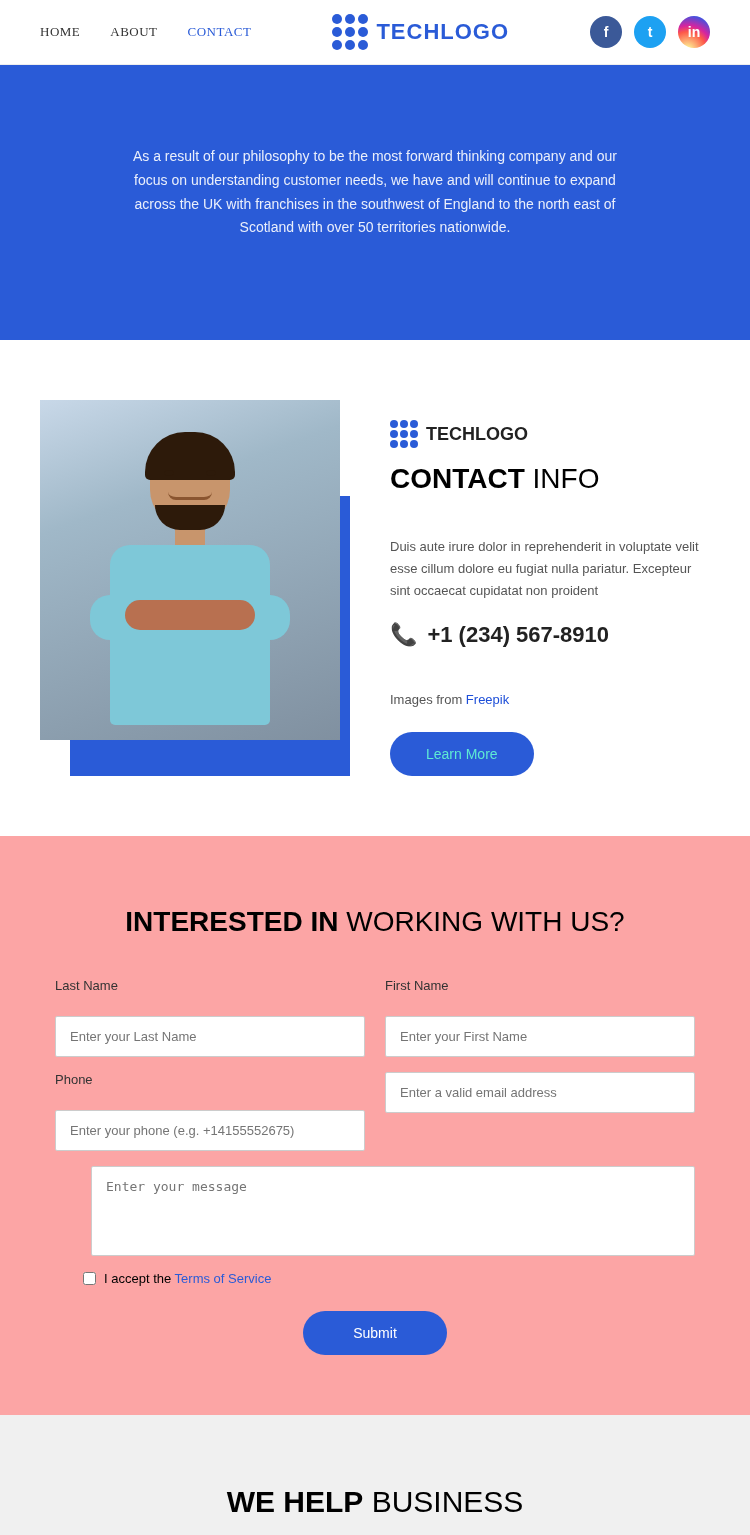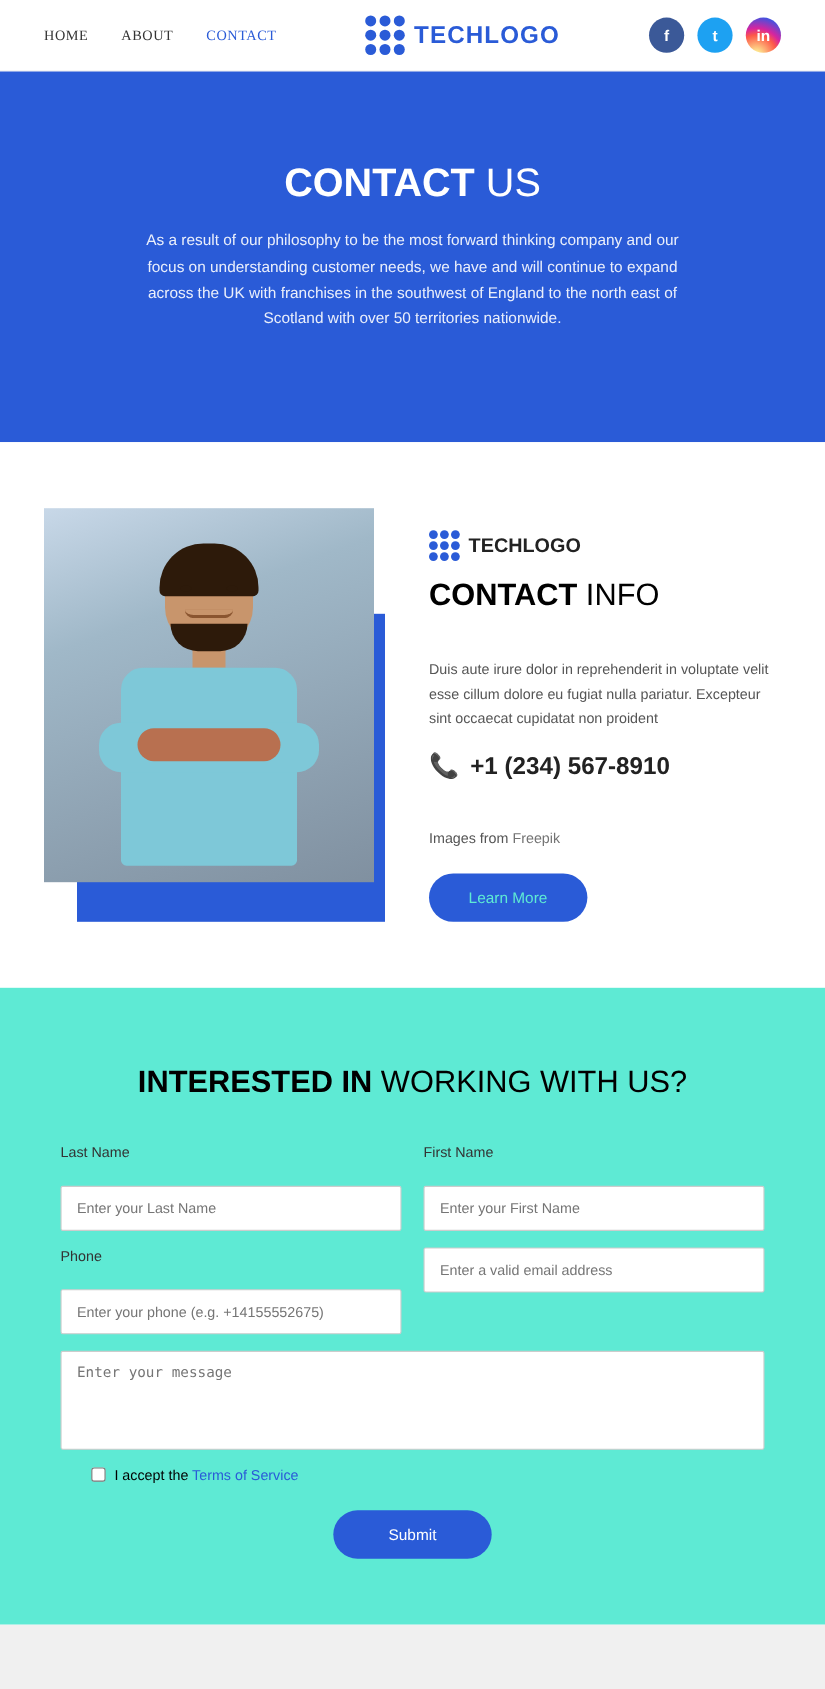--- a/index.html
+++ b/index.html
@@ -63,39 +63,39 @@
     .mini-logo-text { font-size: 18px; font-weight: 700; color: #222; }
     .contact-info-text h2 { font-size: 28px; font-weight: 400; margin-bottom: 15px; }
     .contact-info-text h2 strong { font-weight: 900; }
     .contact-info-text p { font-size: 13px; line-height: 1.7; color: #555; margin-bottom: 20px; margin-top: 41px; }
     .phone-number {
       display: flex; align-items: center; gap: 10px;
       font-size: 22px; font-weight: 700; color: #222; margin-bottom: 15px;
     }
     .phone-icon { color: #2a5bd7; font-size: 22px; }
     .images-from { font-size: 12px; color: #777; margin-bottom: 20px; }
-    .images-from a { color: #737373; text-decoration: none; }
+    .images-from a { color: #1d4ed8; text-decoration: none; }
     .learn-more-btn {
       background: #2a5bd7; color: #5eead4; border: none;
       padding: 14px 36px; border-radius: 25px; font-size: 14px;
       cursor: pointer; font-weight: 500;
     }
 
     
-    .interested-section { padding: 70px 55px 60px; background: #5eead4; }
+    .interested-section { padding: 70px 55px 60px; background: #fca5a5; }
     .interested-section h2 { font-size: 28px; text-align: center; margin-bottom: 40px; font-weight: 400; }
     .interested-section h2 strong { font-weight: 900; }
     .form-row { display: flex; gap: 20px; margin-bottom: 15px; }
     .form-group { flex: 1; display: flex; flex-direction: column; gap: 23px; }
     .form-group label { font-size: 13px; color: #333; }
     .form-group input, .form-group textarea {
       border: 1px solid #ccc; padding: 12px 14px;
       font-size: 13px; color: #aaa; outline: none; border-radius: 2px;
     }
-    .form-group textarea { height: 90px; resize: none; }
+    .form-group textarea { height: 90px; resize: none; margin-left: 36px; }
     .terms-row { display: flex; align-items: center; gap: 8px; margin: 15px 0 25px; font-size: 13px; padding-left: 28px; }
     .terms-row a { color: #2a5bd7; }
     .submit-btn {
       display: block; margin: 0 auto;
       background: #2a5bd7; color: #fff; border: none;
       padding: 14px 50px; border-radius: 25px; font-size: 14px; cursor: pointer;
     }
 
     
     .we-help-section { background: #f0f0f0; padding: 70px 40px 50px; }
@@ -128,23 +128,20 @@
     </div>
   </div>
   <div class="social-icons">
     <div class="social-icon">f</div>
     <div class="social-icon twitter">t</div>
     <div class="social-icon instagram">in</div>
   </div>
 </nav>
 
 <section class="hero">
-  <h1>
-    <strong>CONTACT</strong><span> US</span>
-  </h1>
   <p>As a result of our philosophy to be the most forward thinking company and our focus on understanding customer needs, we have and will continue to expand across the UK with franchises in the southwest of England to the north east of Scotland with over 50 territories nationwide.</p>
 </section>
 
 <section class="contact-info-section">
   <div class="person-photo">
     <div class="photo-bg"></div>
     <div class="photo-placeholder">
 
       <div style="position:relative; width:220px; height:320px; display:flex; flex-direction:column; align-items:center;">
 

